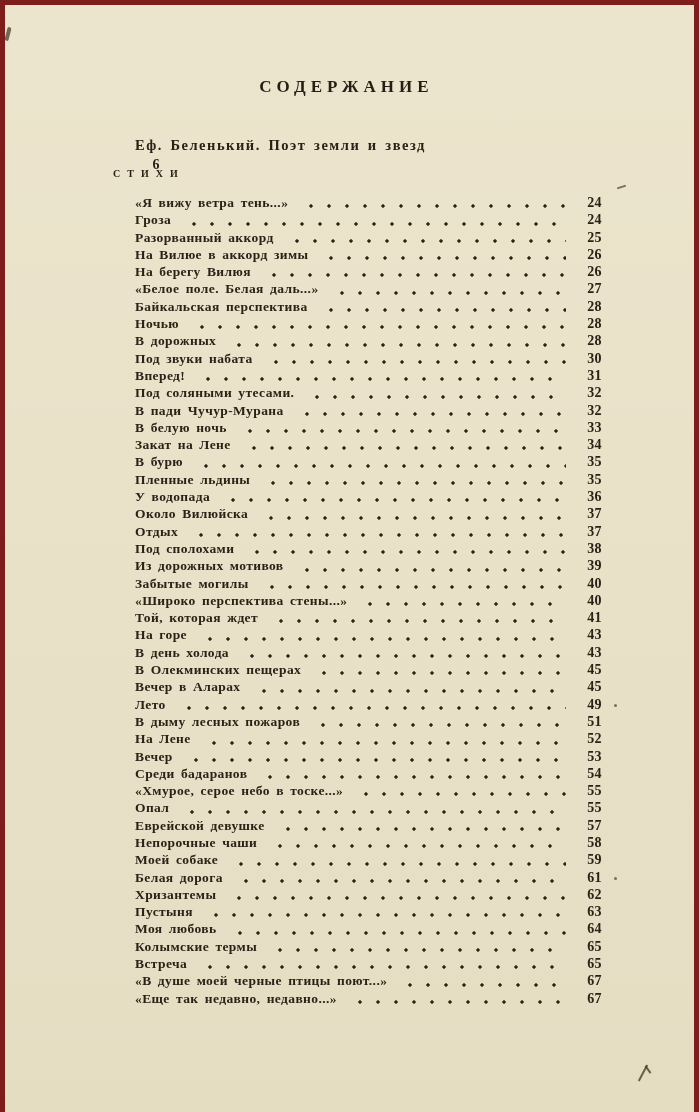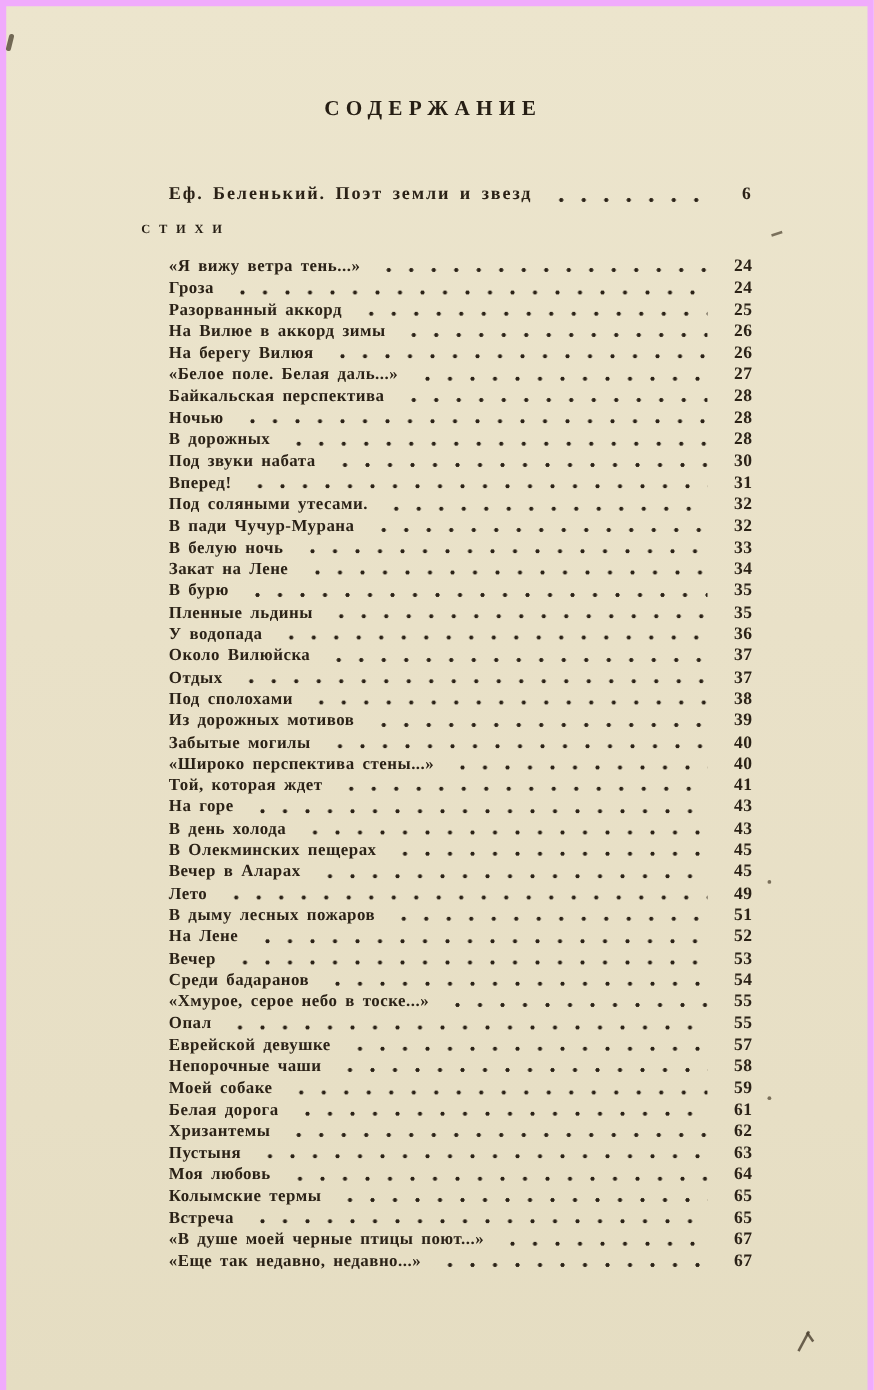--- a/index.html
+++ b/index.html
@@ -6,21 +6,21 @@
   html, body { width: 699px; height: 1112px; }
   body {
     font-family: "Liberation Serif", "DejaVu Serif", serif;
     background: #fbfaf6;
     overflow: hidden;
   }
   .scan-frame {
     position: relative;
     width: 699px;
     height: 1112px;
-    background: #f0abfc;
+    background: #7f1d1d;
     overflow: hidden;
     padding-left: 35px;
   }
   .book-page {
     position: absolute;
     left: 5px; top: 5px; right: 5px; bottom: 0;
     background: linear-gradient(180deg, #ece5cd 0%, #e9e1c8 45%, #e7dfc5 80%, #e5ddc2 100%);
     color: #2b2217;
   }
   .content {
@@ -28,21 +28,21 @@
   }
   .page-title {
     font-size: 17px;
     font-weight: 700;
     letter-spacing: 5px;
     text-align: center;
     position: relative;
     left: -22px;
     color: #261e14;
   }
-  .intro-row { margin-top: 50px; }
+  .intro-row { margin-top: 40px; flex-direction: column; }
   .section-title {
     font-size: 10px;
     font-weight: 700;
     letter-spacing: 7px;
     position: relative;
     left: -22px;
     margin-top: 12px;
     margin-bottom: 16px;
     color: #261e14;
   }

